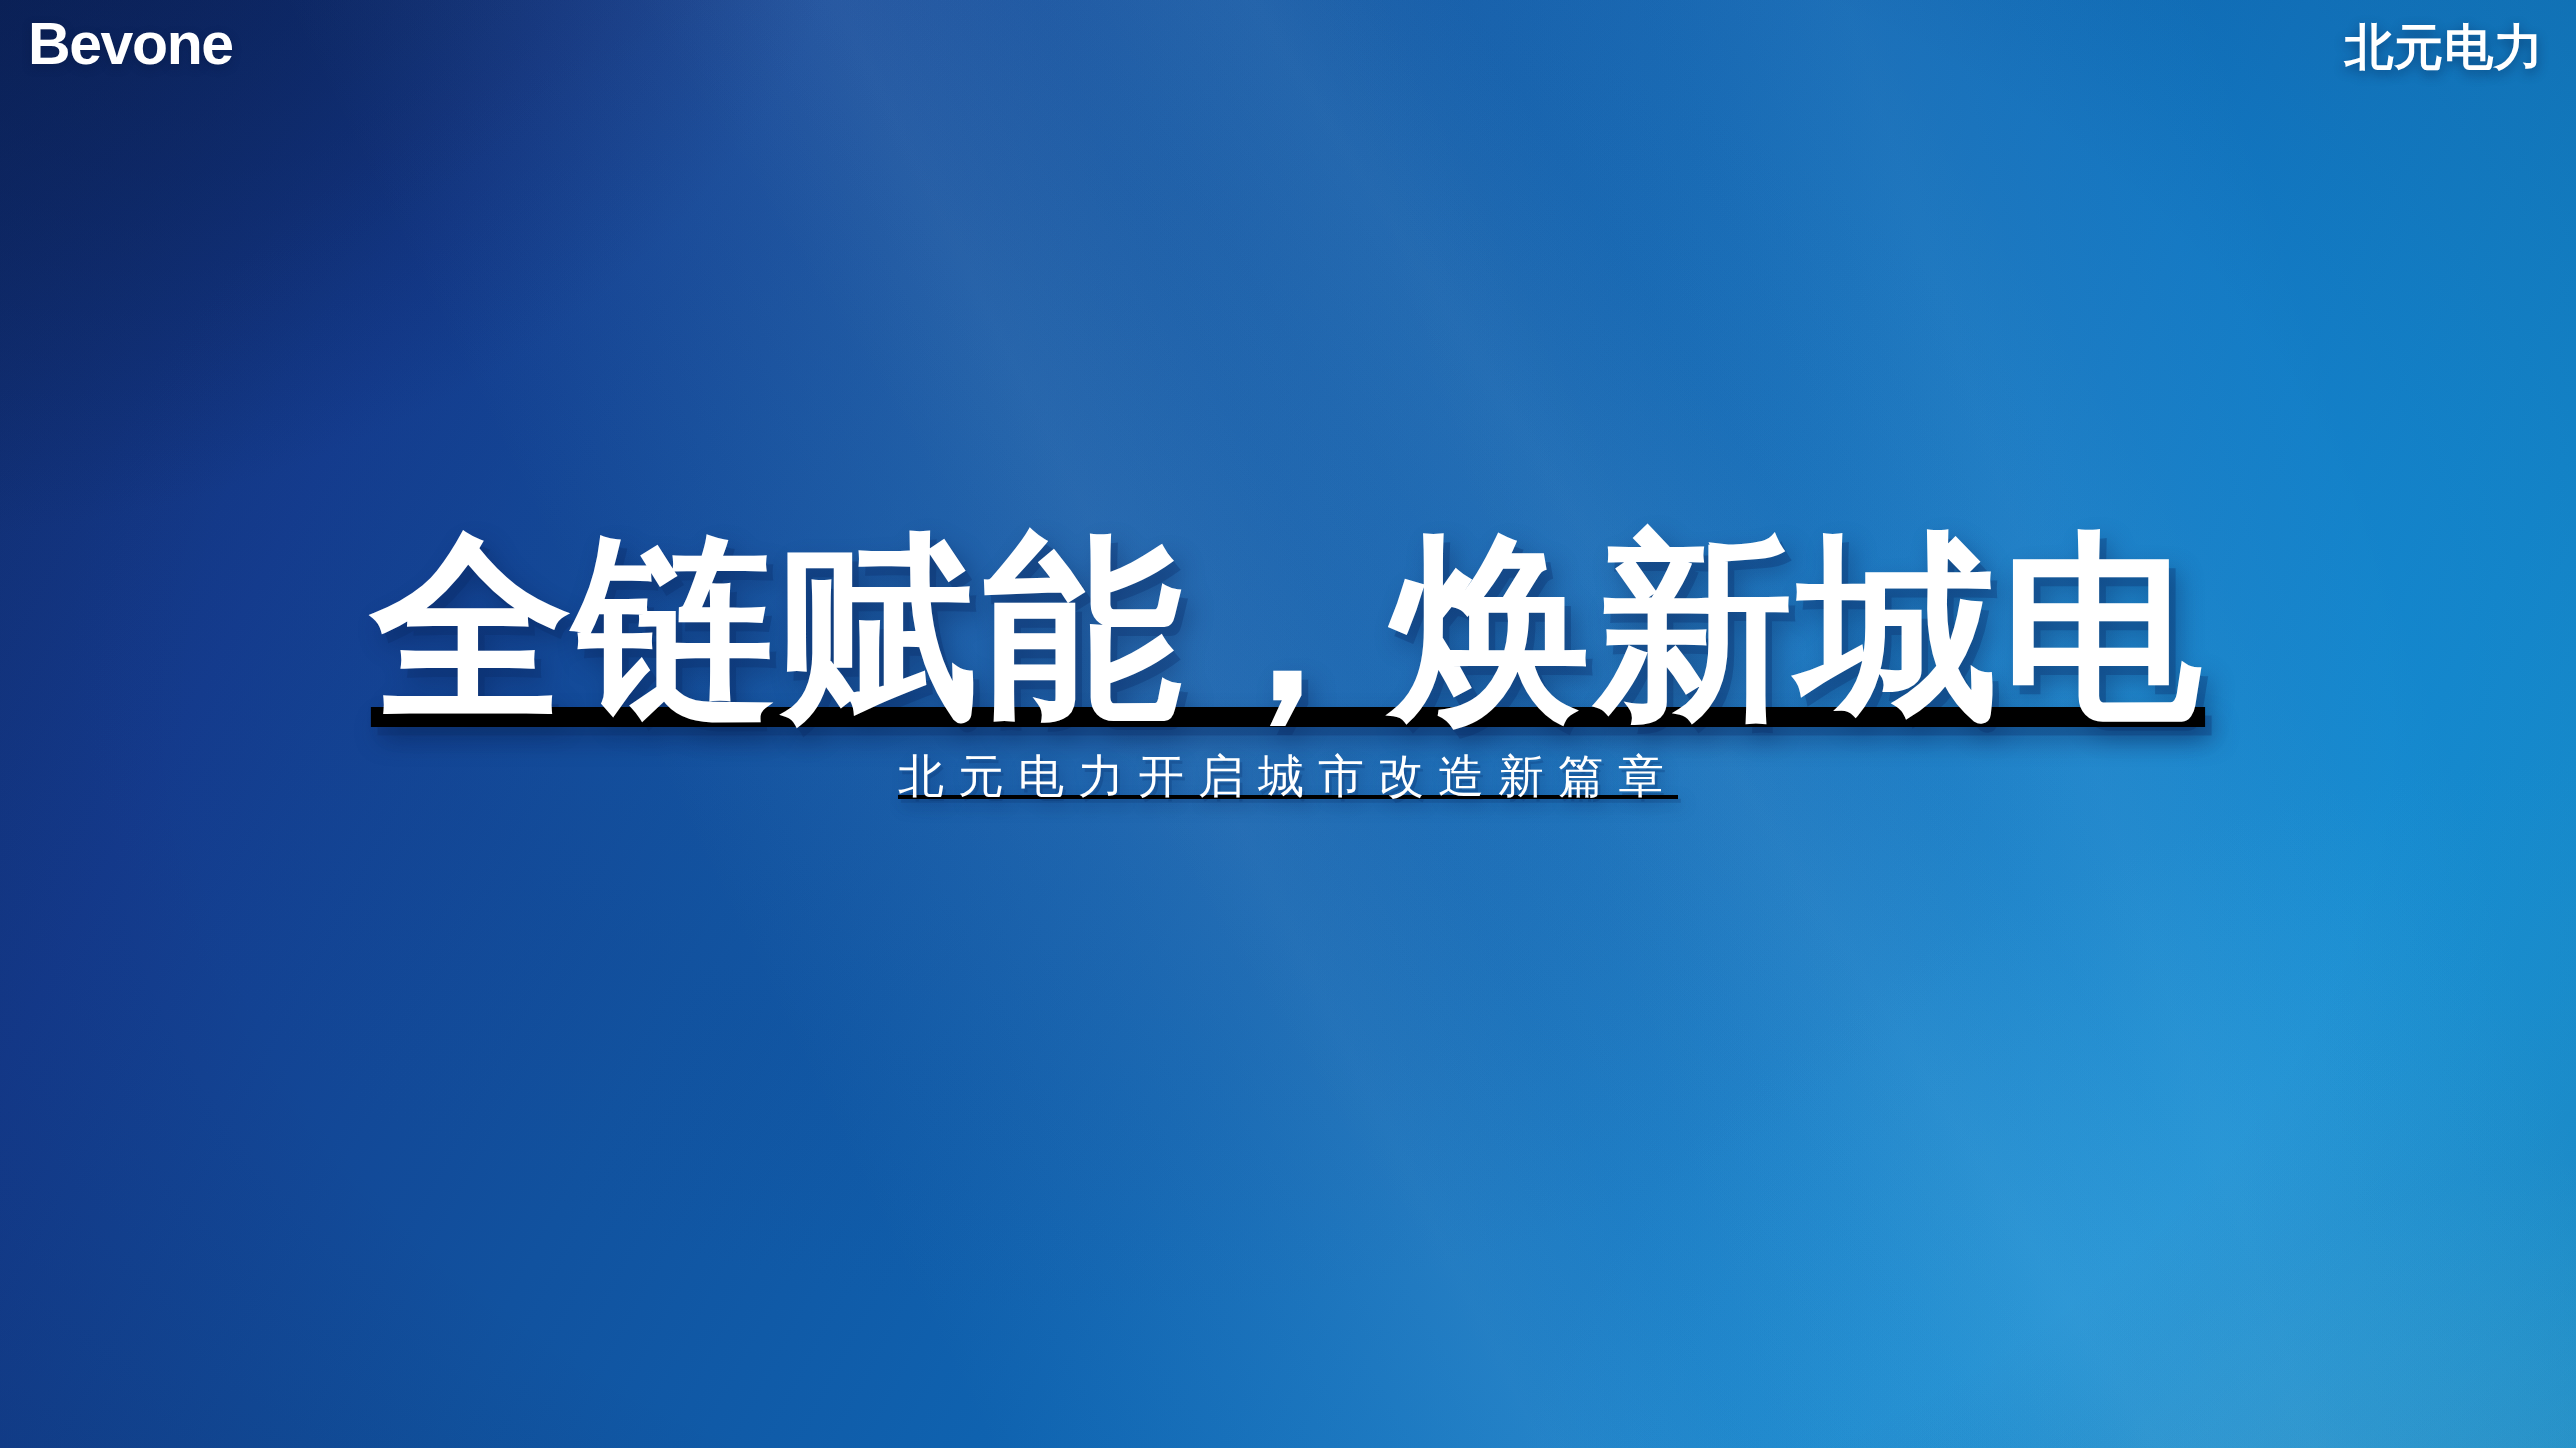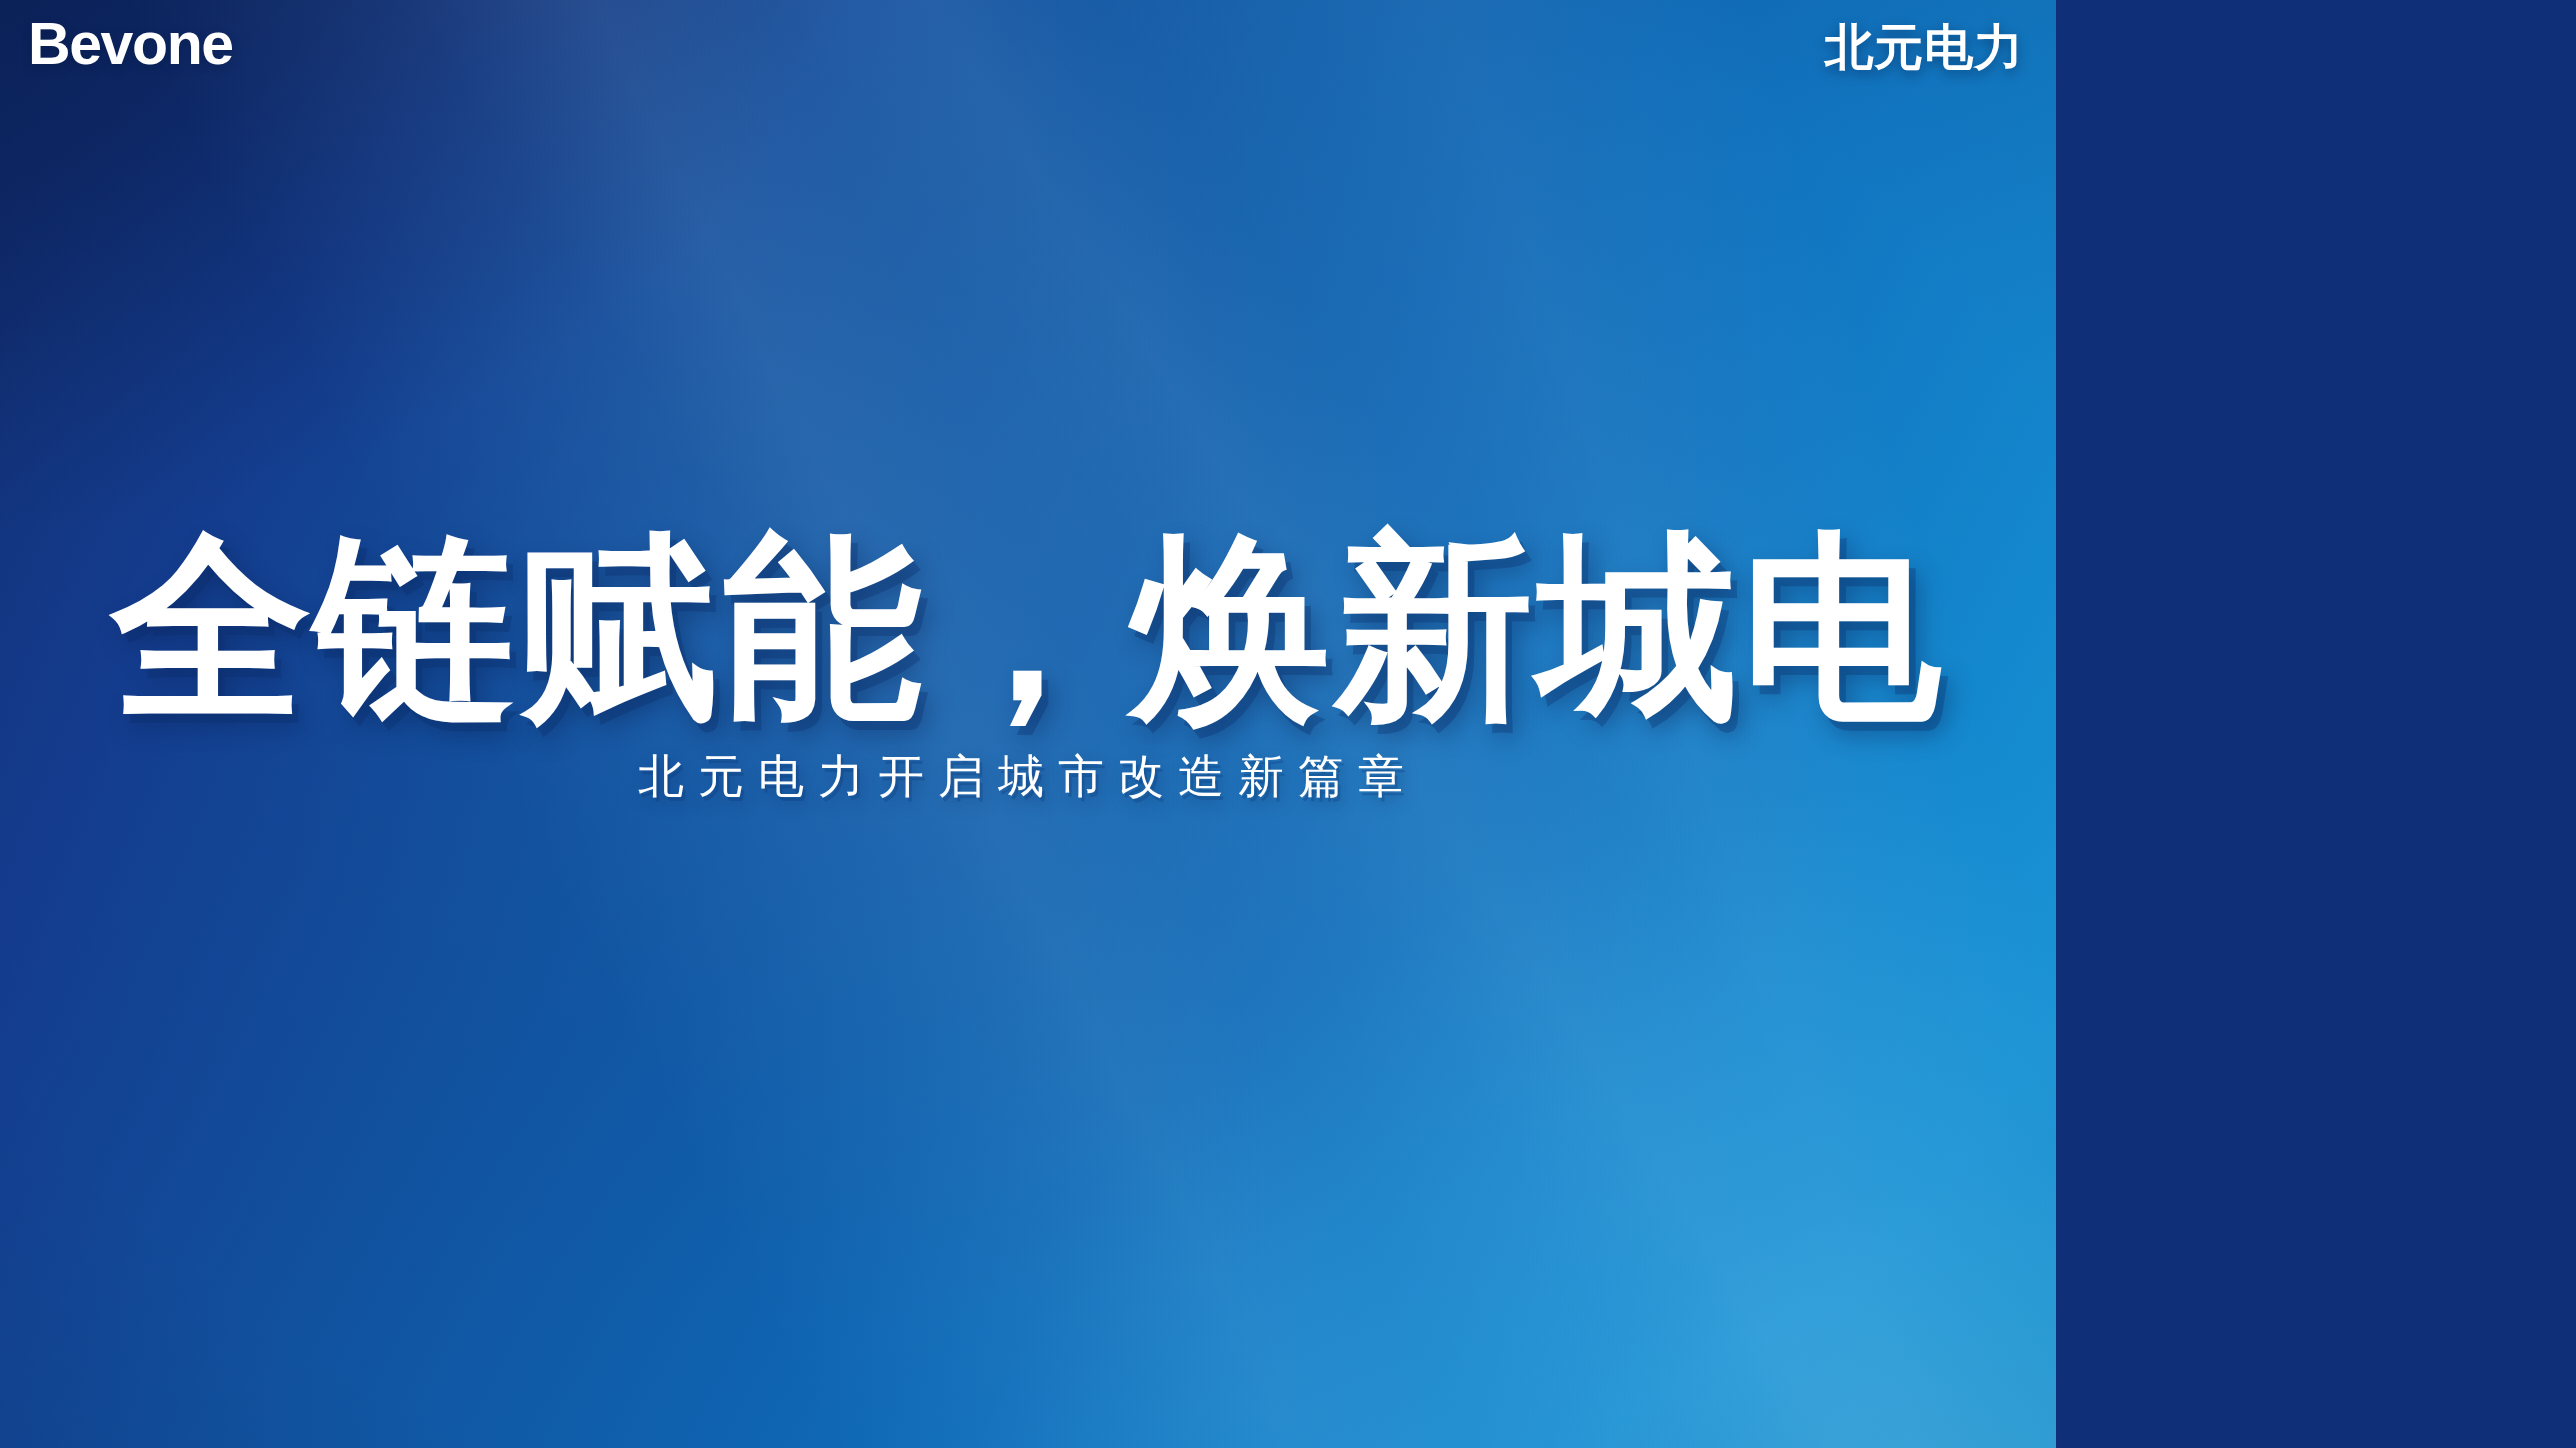--- a/index.html
+++ b/index.html
@@ -5,21 +5,21 @@
   * { margin:0; padding:0; box-sizing:border-box; }
 
   html, body {
     width:2576px; height:1448px;
     overflow:hidden;
     background:#0f2f78;
   }
 
   #slide {
     position:relative;
-    width:2056px; height:1448px;
+    width:2576px; height:1448px;
     overflow:hidden;
     font-family:"Liberation Sans", sans-serif;
     
     background:
       linear-gradient(118deg,
         #112c6e 0%,
         #143a8c 17%,
         #11529f 36%,
         #0f63b0 53%,
         #1277c2 69%,
@@ -99,20 +99,21 @@
     text-shadow:0 3.8px 11.3px rgba(4,22,60,0.45);
     white-space:nowrap;
   }
 
   
   .center-block {
     position:absolute;
     left:0; right:0;
     top:528px;
     text-align:center;
+    text-decoration:underline;
   }
 
   .headline {
     color:#ffffff;
     font-size:200px;
     font-weight:bold;
     letter-spacing:3.8px;
     line-height:1.0;
     white-space:nowrap;
     text-shadow:

